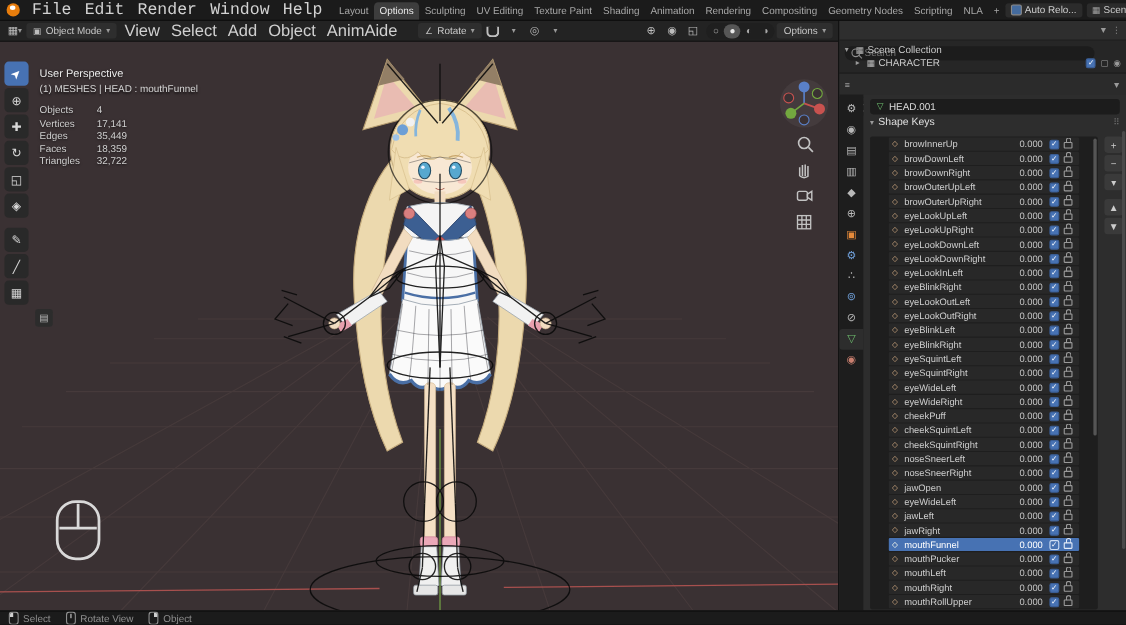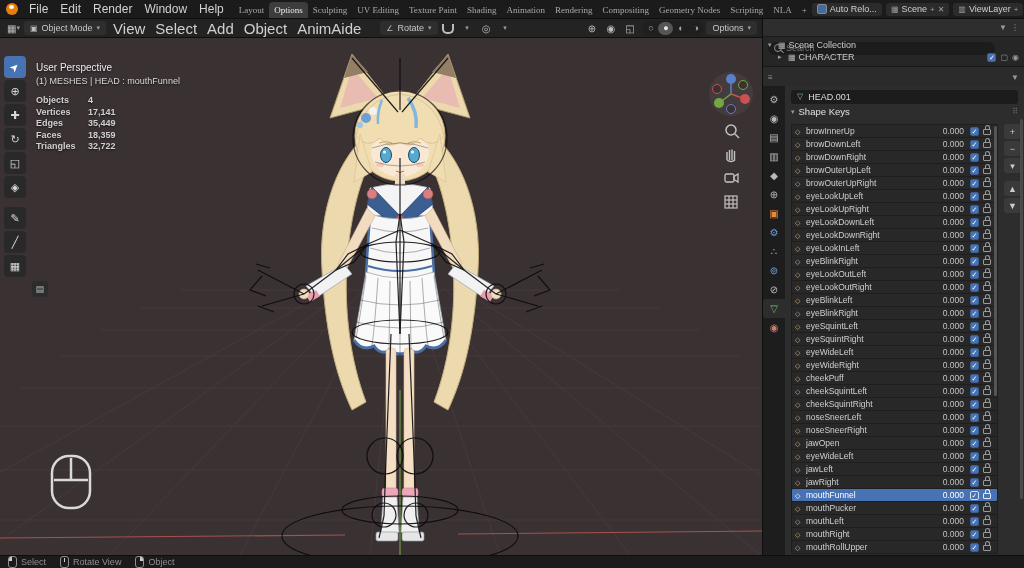--- a/index.html
+++ b/index.html
@@ -3,22 +3,22 @@
 <meta charset="utf-8">
 <style>
   html,body{margin:0;padding:0;background:#000;}
   #app{position:relative;width:1024px;height:568px;background:#1d1d1d;overflow:hidden;
        font-family:"Liberation Sans",sans-serif;color:#c8c8c8;font-size:10px;}
   
   #topbar{position:absolute;left:0;top:0;width:1024px;height:19px;background:#1b1b1b;
           display:flex;align-items:center;border-bottom:1px solid #0e0e0e;box-sizing:border-box;overflow:hidden;}
   .blender-logo{width:12px;height:12px;border-radius:50%;background:#e87d0d;margin:0 5px 0 6px;position:relative;flex:none;}
   .blender-logo::after{content:"";position:absolute;left:3px;top:2px;width:5px;height:4px;border-radius:50%;background:#fff;}
-  .menu-item{padding:0 6px;color:#d2d2d2;font-size:12px;flex:none;}
-  #workspaces{display:flex;align-items:flex-end;height:100%;margin-left:4px;flex:none;font-family:Liberation Serif, serif;}
+  .menu-item{padding:0 6px;color:#d2d2d2;font-size:15px;flex:none;font-family:Liberation Mono, monospace;}
+  #workspaces{display:flex;align-items:flex-end;height:100%;margin-left:4px;flex:none;}
   .ws-tab{padding:3px 5px 3px;font-size:9px;color:#a8a8a8;border-radius:4px 4px 0 0;white-space:nowrap;}
   .ws-tab.active{background:#3d3d3d;color:#eaeaea;}
   #topbar-right{margin-left:auto;display:flex;align-items:center;gap:4px;padding-right:6px;flex:none;}
   .tb-widget{display:flex;align-items:center;gap:3px;background:#2b2b2b;border-radius:3px;
              padding:1px 5px;height:13px;font-size:9px;color:#cfcfcf;box-sizing:border-box;white-space:nowrap;}
   .tb-icon{color:#9f9f9f;font-size:8px;}
   .tb-x{color:#9f9f9f;font-size:8px;}
   .tb-check{width:8px;height:8px;border:1px solid #8a8a8a;border-radius:2px;background:#446b9e;}
   
   #vp-header{position:absolute;left:0;top:19px;width:762px;height:19px;background:#232323;
@@ -31,21 +31,21 @@
   .magnet{width:8px;height:8px;border:2px solid #bdbdbd;border-top:none;border-radius:0 0 5px 5px;margin-top:2px;}
   .shade-pill{display:flex;background:#1f1f1f;border-radius:8px;padding:1px;margin-left:2px;}
   .shade{width:15px;height:13px;display:flex;align-items:center;justify-content:center;font-size:9px;color:#a8a8a8;}
   .shade.active{background:#565656;border-radius:7px;color:#e8e8e8;}
   
   #viewport{position:absolute;left:0;top:38px;width:762px;height:517px;background:#3a3133;overflow:hidden;}
   #vp-overlay{position:absolute;left:36px;top:24px;pointer-events:none;}
   .ov-title{font-size:10px;color:#ececec;text-shadow:0 1px 2px rgba(0,0,0,.7);}
   .ov-sub{font-size:9px;color:#d8d8d8;margin-top:3px;text-shadow:0 1px 2px rgba(0,0,0,.7);}
   #vp-stats{margin-top:9px;font-size:9px;color:#d0d0d0;text-shadow:0 1px 2px rgba(0,0,0,.6);}
-  .stat-row{display:flex;line-height:11.5px;font-weight:bold;}
+  .stat-row{display:flex;line-height:11.5px;}
   .stat-label{width:52px;}
   #vp-toolbar{position:absolute;left:4px;top:18px;display:flex;flex-direction:column;gap:2px;}
   .tool-btn{width:22px;height:22px;background:rgba(40,40,40,.92);border-radius:4px;display:flex;
             align-items:center;justify-content:center;color:#d8d8d8;font-size:11px;}
   .tool-btn.active{background:#4772b3;color:#fff;}
   .rot45{display:inline-block;transform:rotate(-45deg);}
   .tool-gap{height:5px;}
   #float-btn{position:absolute;left:32px;top:243px;width:16px;height:16px;background:#2c2c2c;border-radius:3px;
              display:flex;align-items:center;justify-content:center;color:#b8b8b8;font-size:9px;}
   
@@ -71,21 +71,21 @@
   .ptab.active{background:#2d2d2d;border-radius:3px 0 0 3px;}
   .ptab-glyph{font-size:10px;line-height:1;}
   #props-content{position:absolute;left:22px;right:0;top:0;bottom:0;background:#2d2d2d;}
   .breadcrumb-row{height:18px;display:flex;align-items:center;padding:3px 6px 0;box-sizing:border-box;}
   .breadcrumb{flex:1;display:flex;align-items:center;gap:5px;background:#1c1c1c;border-radius:3px;height:14px;
               padding:0 6px;font-size:9px;color:#dcdcdc;}
   .bc-icon{color:#6fc26f;font-size:8px;}
   .panel-header{height:15px;display:flex;align-items:center;gap:4px;padding:0 6px;font-size:9.5px;color:#e0e0e0;}
   .panel-grip{margin-left:auto;color:#6f6f6f;font-size:8px;}
   #sk-list{position:absolute;left:6px;right:26px;top:38px;bottom:1px;background:#1e1e1e;border-radius:2px;
-           overflow:hidden;padding:1px 1px 0;}
+           overflow:hidden;padding:1px 17px 0;}
   .sk-row{height:12px;margin-bottom:1px;background:#282828;display:flex;align-items:center;gap:3px;
           padding:0 6px 0 3px;font-size:8.5px;color:#cfcfcf;border-radius:1px;}
   .sk-row.selected{background:#4772b3;color:#fff;}
   .sk-icon{font-size:7px;color:#c8a27c;width:8px;flex:none;line-height:1;}
   .sk-row.selected .sk-icon{color:#ffe;}
   .sk-name{flex:1;overflow:hidden;white-space:nowrap;}
   .sk-value{width:30px;text-align:right;color:#c4c4c4;flex:none;}
   .sk-row.selected .sk-value{color:#fff;}
   .sk-check{width:9px;height:9px;background:#4772b3;border-radius:2px;display:flex;align-items:center;
             justify-content:center;margin-left:3px;flex:none;box-sizing:border-box;border:1px solid #3a5d94;}

